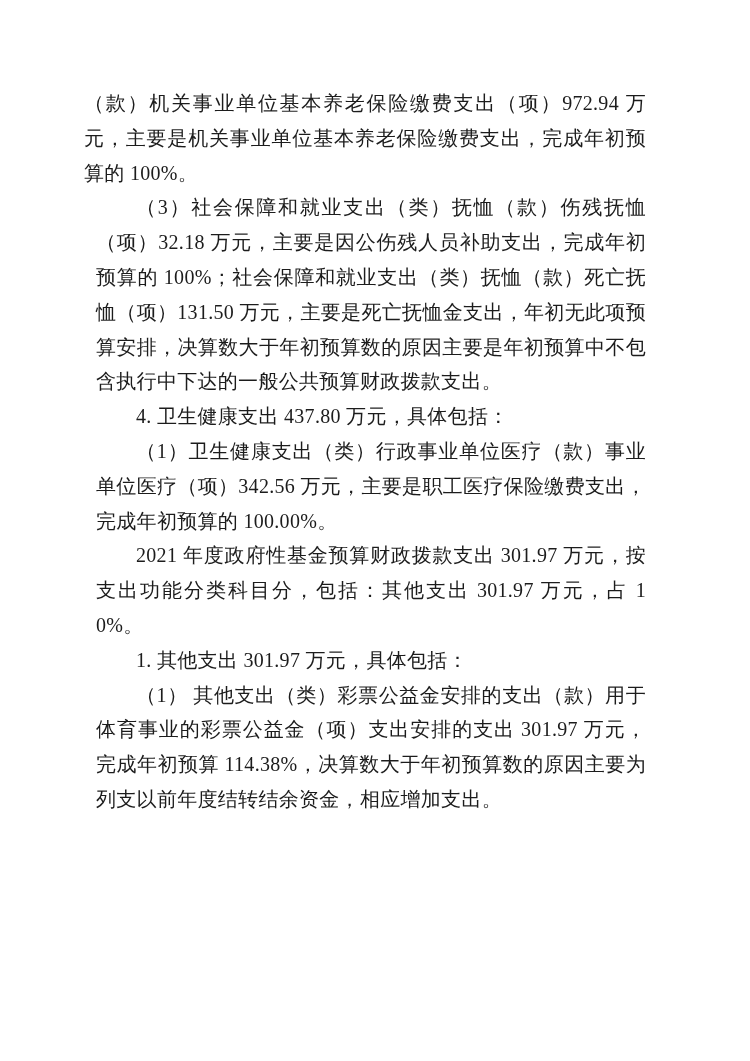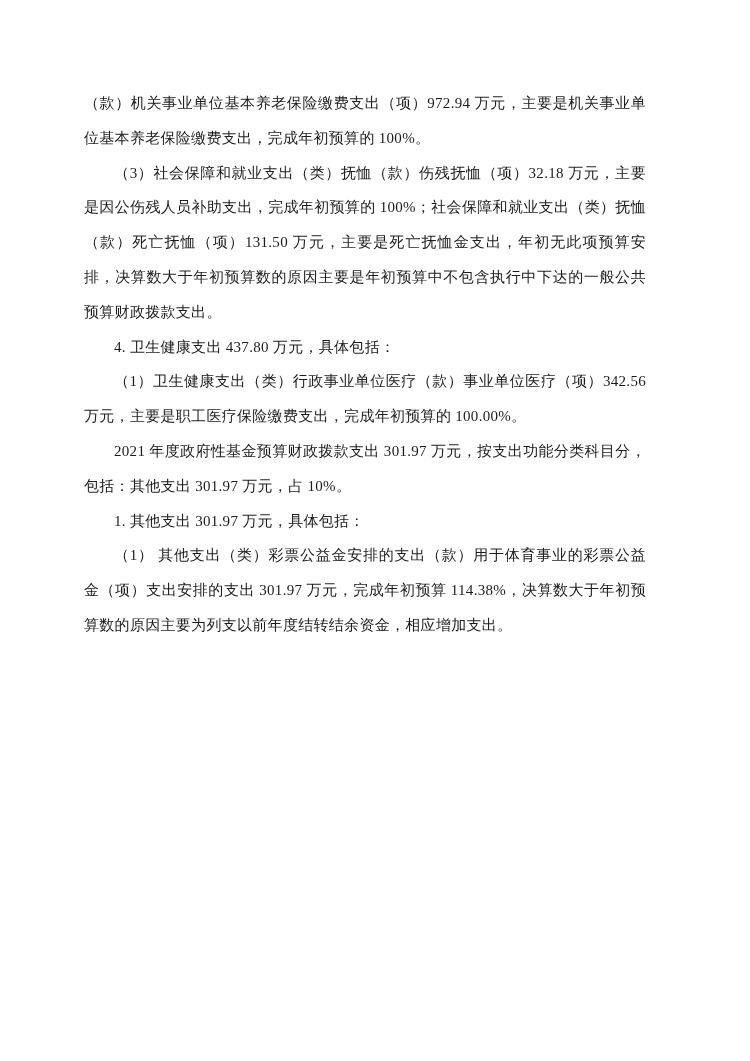--- a/index.html
+++ b/index.html
@@ -18,29 +18,30 @@
   .content {
     position: absolute;
     left: 84px;
     top: 86px;
     width: 562px;
     color: #1c1c1c;
   }
   .content p {
     margin: 0;
     padding: 0;
-    font-size: 15px;
+    font-size: 20px;
     line-height: 34.8px;
     text-align: justify;
     text-justify: inter-ideograph;
     letter-spacing: 0.3px;
     word-break: break-all;
   }
   .content p.indent {
     text-indent: 2em;
+    margin-left: 12px;
   }
   .content p.heading {
     font-weight: bold;
     text-indent: 2em;
   }
 </style>
 </head>
 <body>
 
 <div class="page" style="background: rgb(255, 255, 255);">

